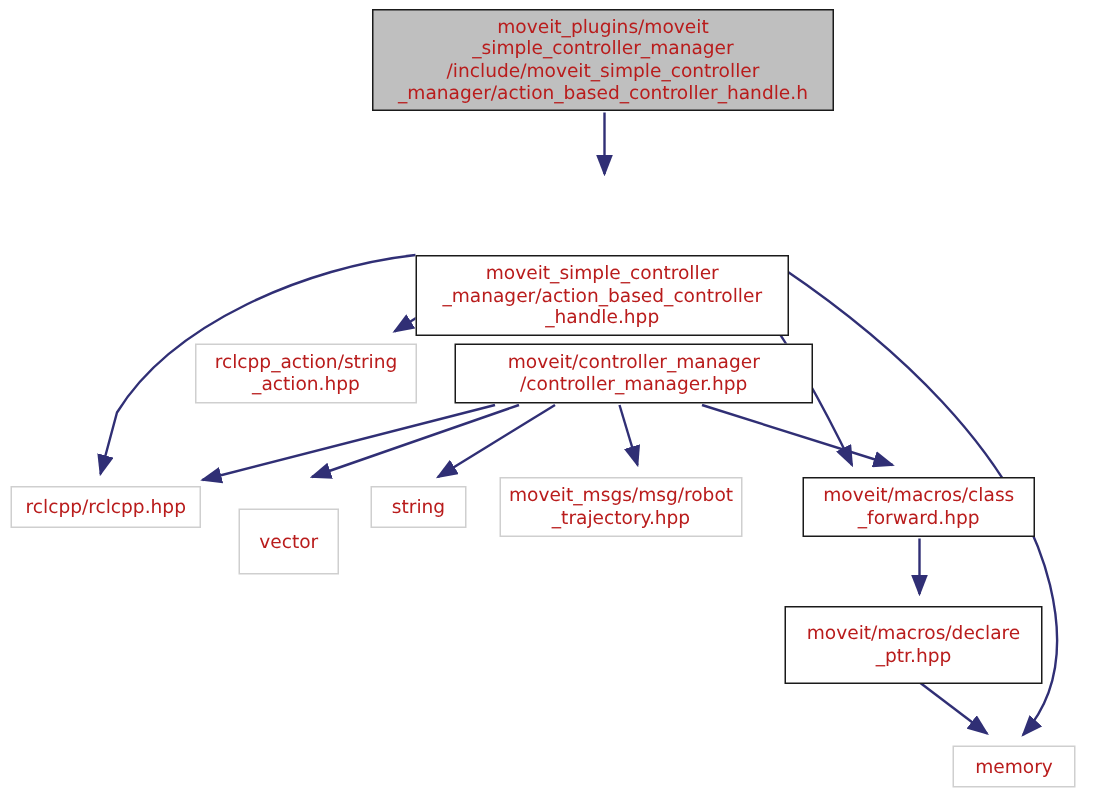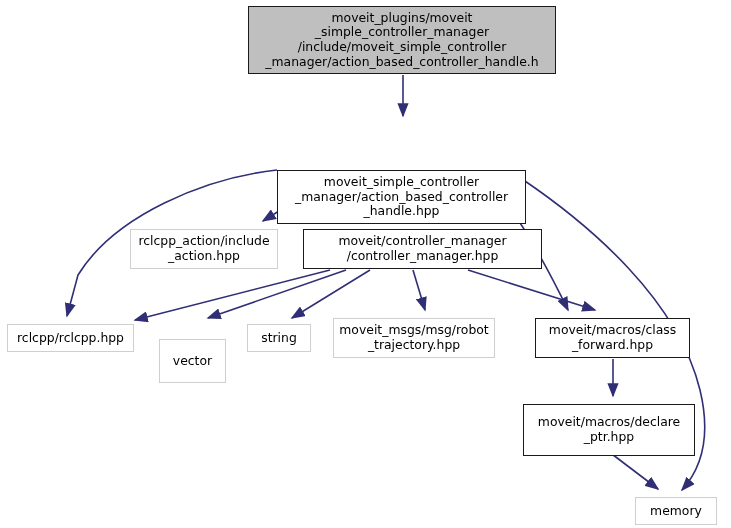--- a/index.html
+++ b/index.html
@@ -24,21 +24,21 @@
   }
   .node {
     position: absolute;
     box-sizing: border-box;
     display: flex;
     align-items: center;
     justify-content: center;
     text-align: center;
     font-size: 12.4px;
     line-height: 14.6px;
-    color: #000000;
+    color: #b91c1c;
     background: #ffffff;
     border: 1px solid #cfcfcf;
     white-space: pre;
     z-index: 2;
   }
   .node.internal {
     border: 1.6px solid #1a1a1a;
   }
   .node.root {
     background: #bfbfbf;
@@ -77,21 +77,21 @@
       </g>
   </svg>
   <div id="node-group">
       <div class="node root" style="left: 248px; top: 6px; width: 308px; height: 68px;"><span class="node-label">moveit_plugins/moveit
 _simple_controller_manager
 /include/moveit_simple_controller
 _manager/action_based_controller_handle.h</span></div>
       <div class="node internal" style="left: 277px; top: 124px; width: 249px; height: 54px; margin-top: 46px;"><span class="node-label">moveit_simple_controller
 _manager/action_based_controller
 _handle.hpp</span></div>
-      <div class="node external" style="left: 130px; top: 229px; width: 148px; height: 40px;"><span class="node-label">rclcpp_action/include
+      <div class="node external" style="left: 130px; top: 229px; width: 148px; height: 40px;"><span class="node-label">rclcpp_action/string
 _action.hpp</span></div>
       <div class="node internal" style="left: 303px; top: 229px; width: 239px; height: 40px;"><span class="node-label">moveit/controller_manager
 /controller_manager.hpp</span></div>
       <div class="node external" style="left: 7px; top: 324px; width: 127px; height: 28px;"><span class="node-label">rclcpp/rclcpp.hpp</span></div>
       <div class="node external" style="left: 159px; top: 339px; width: 67px; height: 44px;"><span class="node-label">vector</span></div>
       <div class="node external" style="left: 247px; top: 324px; width: 64px; height: 28px;"><span class="node-label">string</span></div>
       <div class="node external" style="left: 333px; top: 318px; width: 162px; height: 40px;"><span class="node-label">moveit_msgs/msg/robot
 _trajectory.hpp</span></div>
       <div class="node internal" style="left: 535px; top: 318px; width: 155px; height: 40px;"><span class="node-label">moveit/macros/class
 _forward.hpp</span></div>

